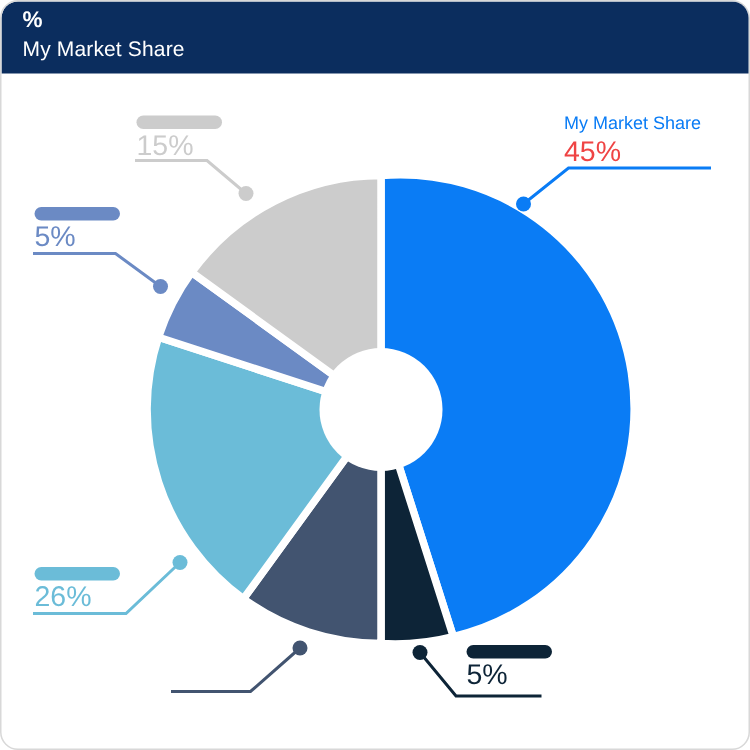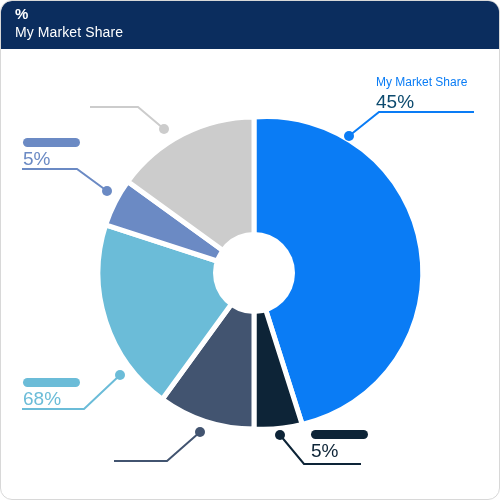--- a/index.html
+++ b/index.html
@@ -134,32 +134,36 @@
 
         <g>
           <path d="M 163 80 L 137 58 L 89 58" stroke="#cccccc"></path>
           <circle cx="163" cy="80" r="5" fill="#cccccc" stroke="none"></circle>
         </g>
       </g>
     </svg>
 
     <div class="lbl" style="left:375px; top:26px;">
       <div class="name" style="color:#0a7cf5;">My Market Share</div>
-      <div class="pct" style="color:#0c4a6e;">45%</div>
+      <div class="pct" style="color:#ef4444;">45%</div>
     </div>
 
+    <div class="lbl" style="left:90px; top:28px;">
+      <div class="pill" style="width:57px; background:#cccccc;"></div>
+      <div class="pct" style="color:#cccccc;">15%</div>
+    </div>
 
     <div class="lbl" style="left:22px; top:89px;">
       <div class="pill" style="width:57px; background:#6b8ac4;"></div>
       <div class="pct" style="color:#6b8ac4;">5%</div>
     </div>
 
     <div class="lbl" style="left:22px; top:329px;">
       <div class="pill" style="width:57px; background:#6bbcd8;"></div>
-      <div class="pct" style="color:#6bbcd8;">68%</div>
+      <div class="pct" style="color:#6bbcd8;">26%</div>
     </div>
 
 
     <div class="lbl" style="left:310px; top:381px;">
       <div class="pill" style="width:57px; background:#0d2437;"></div>
       <div class="pct" style="color:#0d2437;">5%</div>
     </div>
 
   </div>
 </div>

